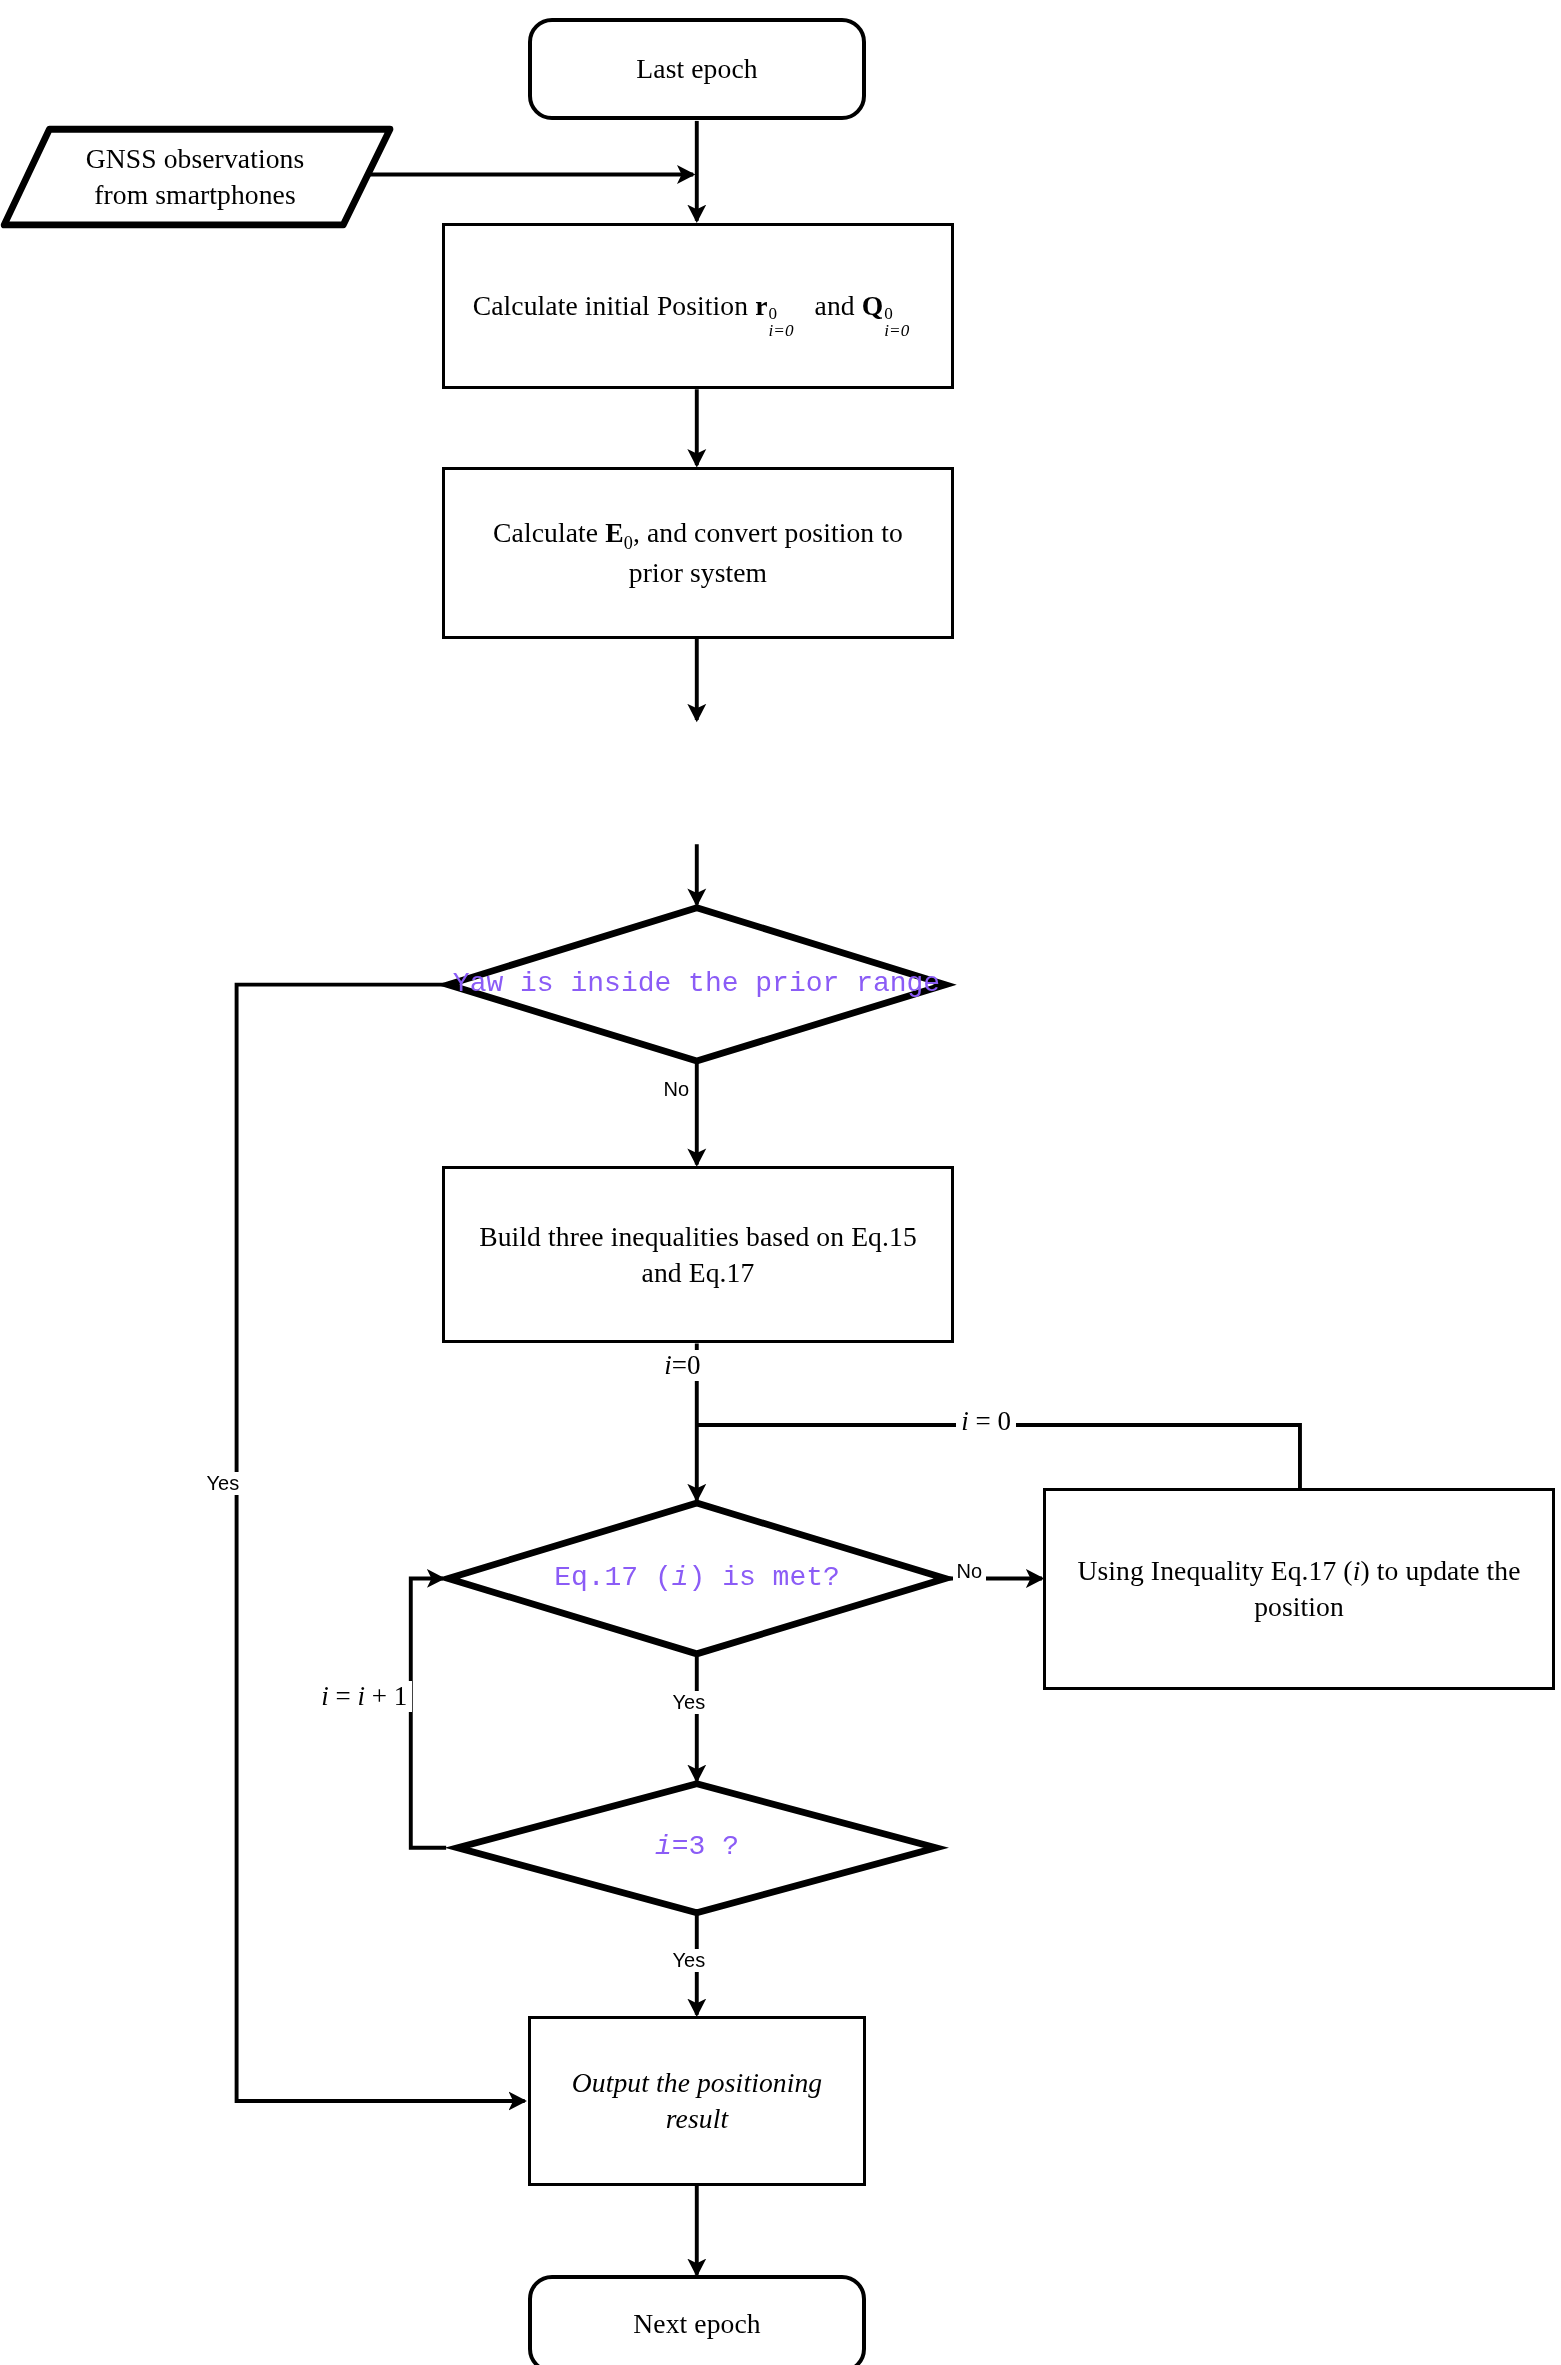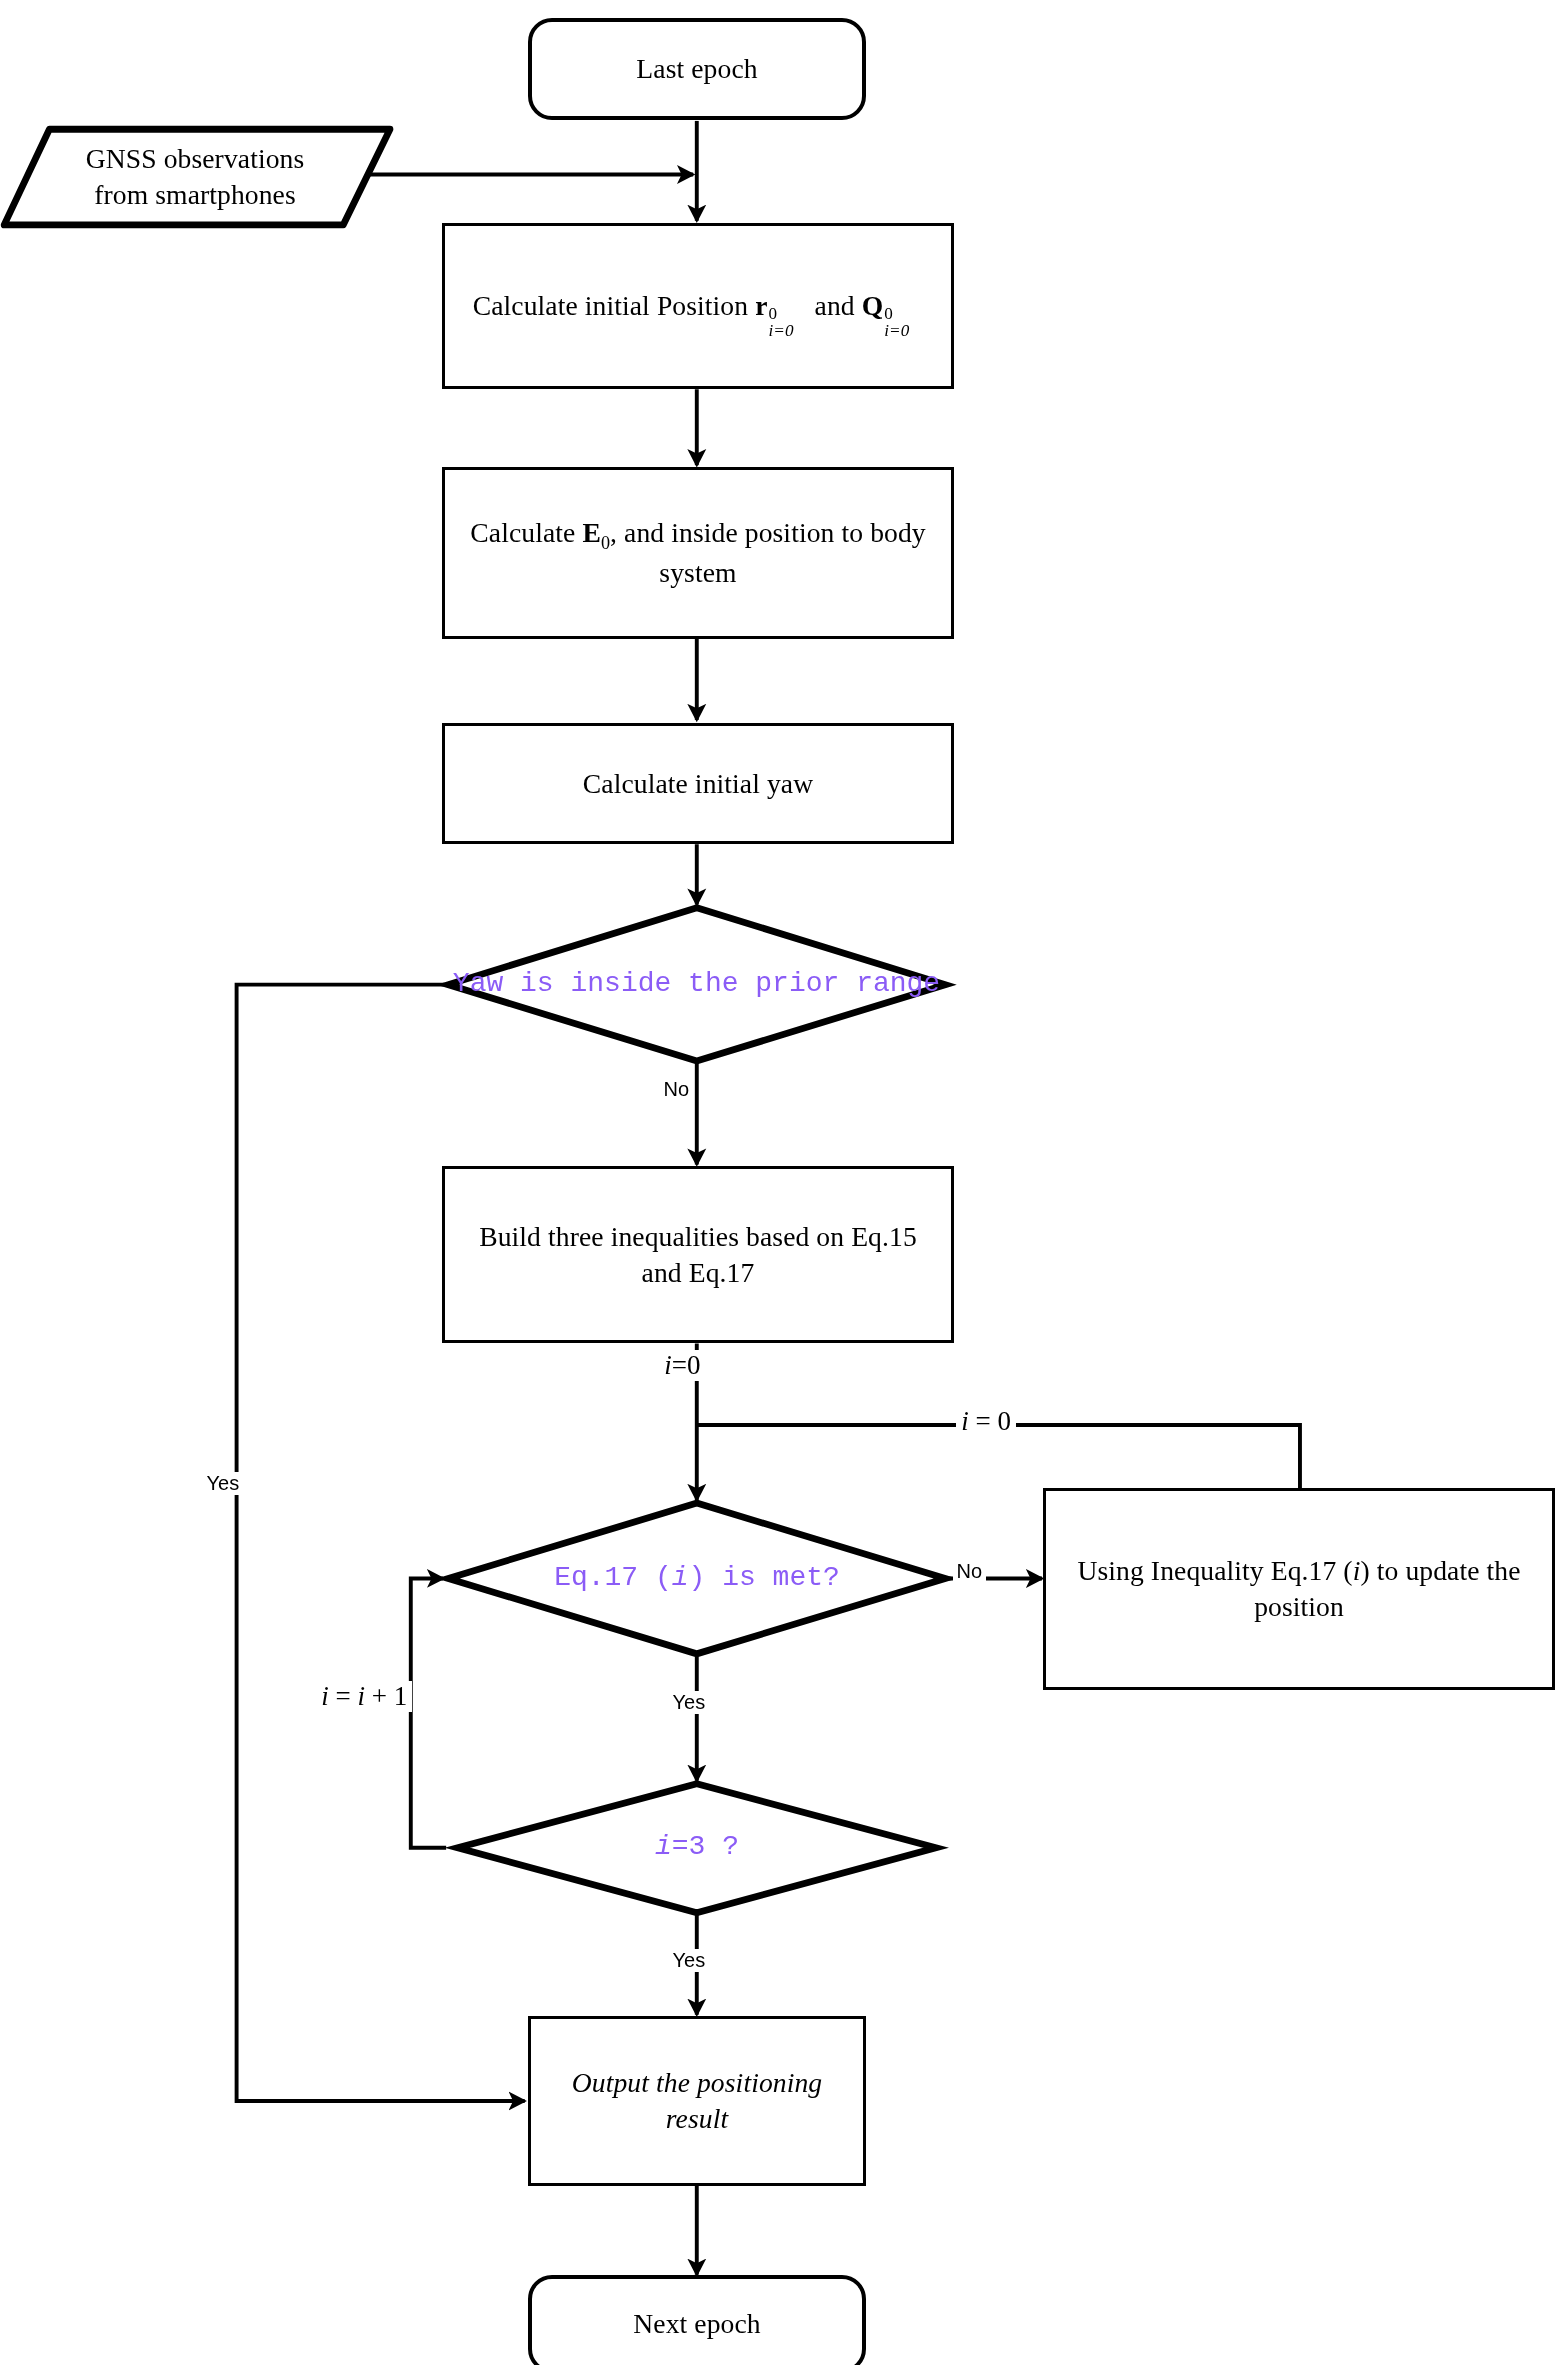--- a/index.html
+++ b/index.html
@@ -165,27 +165,24 @@
   </div>
 
   <div class="node proc" style="left:442px; top:223px; width:512px; height:166px;">
     <span class="nodetext">
       <span>Calculate initial Position </span><span class="mb">r</span><span class="supsub"><span class="sup">0</span><span class="sub">i=0</span></span><span class="pad-sub"></span><span> and </span><span class="mb">Q</span><span class="supsub"><span class="sup">0</span><span class="sub">i=0</span></span><span class="pad-sub"></span>
     </span>
   </div>
 
   <div class="node proc" style="left:442px; top:467px; width:512px; height:172px;">
     <span class="nodetext" style="max-width:458px;">
-      <span>Calculate </span><span class="mb">E</span><sub style="font-size:0.66em;">0</sub><span>, and inside position to body system</span>
-    </span>
-  </div>
-
-  <div class="node proc" style="left:442px; top:723px; width:512px; height:121px;">
-    <span class="nodetext">Calculate initial yaw</span>
-  </div>
+      <span>Calculate </span><span class="mb">E</span><sub style="font-size:0.66em;">0</sub><span>, and convert position to prior system</span>
+    </span>
+  </div>
+
 
   <div class="dia-label" style="left:448px; top:968px; width:497px;">Yaw is inside  the prior range</div>
 
   <div class="node proc" style="left:442px; top:1166px; width:512px; height:177px;">
     <span class="nodetext" style="max-width:465px;">Build three inequalities based on Eq.15 and Eq.17</span>
   </div>
 
   <div class="dia-label" style="left:489px; top:1562px; width:416px;">
     <span>Eq.17 (</span><span class="mi">i</span><span>) is met?</span>
   </div>

